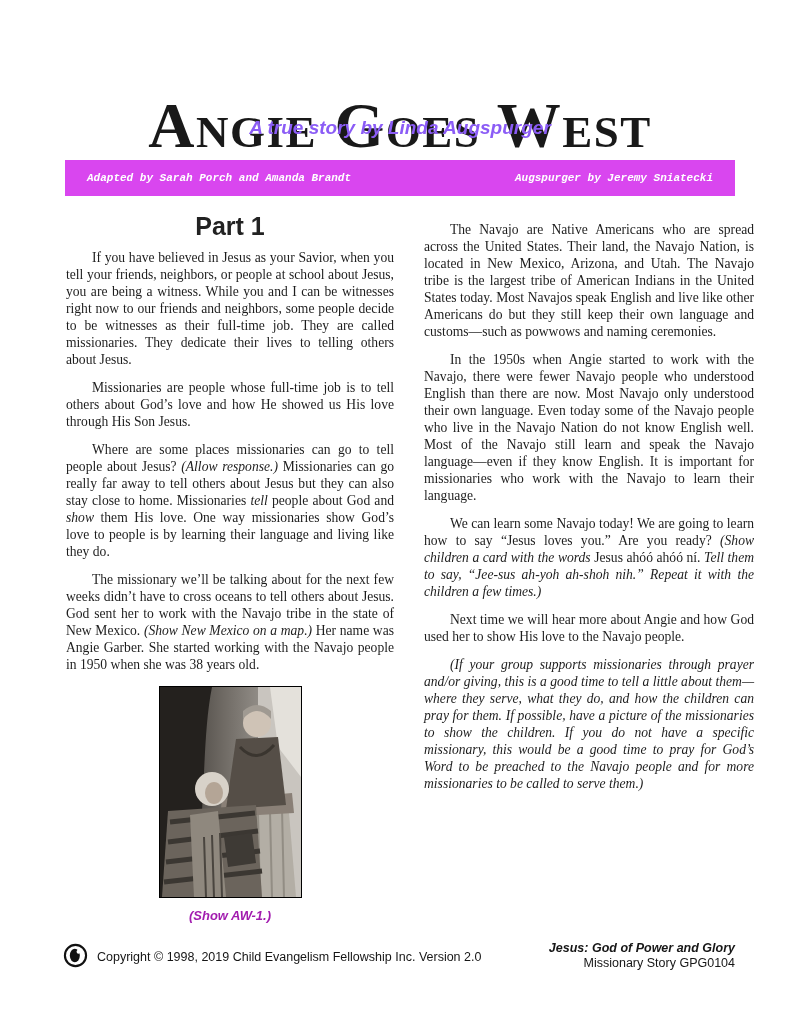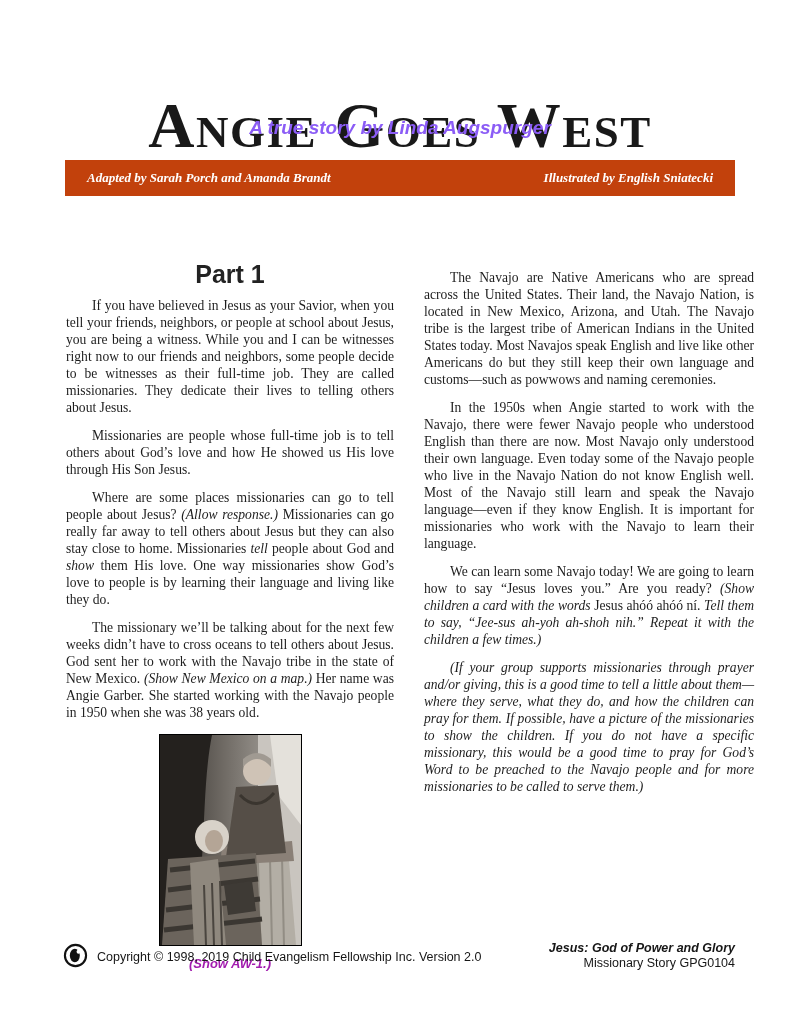--- a/index.html
+++ b/index.html
@@ -10,27 +10,27 @@
   
   .title{position:absolute;top:50px;left:0;width:800px;text-align:center;
          font-family:"Liberation Serif",serif;font-variant:small-caps;
          font-weight:600;font-size:64px;line-height:1.02;letter-spacing:1.5px;color:#191919;}
   .subtitle{position:absolute;top:117px;left:0;width:800px;text-align:center;
             font-family:"Liberation Sans",sans-serif;font-style:italic;font-weight:600;
             font-size:19px;color:#8b5cf6;}
 
   
   .credits-bar{position:absolute;top:160px;left:65px;width:670px;height:36px;
-               background:#c2410c;color:#fff;display:flex;align-items:center;
+               background:#d946ef;color:#fff;display:flex;align-items:center;
                justify-content:space-between;box-sizing:border-box;padding:0 22px;
-               font-family:Liberation Serif, serif;font-style:italic;
-               font-weight:700;font-size:13px;}
+               font-family:Liberation Mono, monospace;font-style:italic;
+               font-weight:700;font-size:11px;}
 
   
-  .col{position:absolute;font-size:13.6px;line-height:17px;text-align:justify;margin-top:48px;}
+  .col{position:absolute;font-size:13.6px;line-height:17px;text-align:justify;}
   .col-left{left:66px;top:212px;width:328px;}
   .col-right{left:424px;top:221px;width:330px;}
   .part-heading{font-family:"Liberation Sans",sans-serif;font-weight:700;
                 font-size:25px;line-height:28px;text-align:center;color:#222;
                 margin:0 0 9px 0;text-indent:0;}
   .col p{margin:0 0 11px 0;text-indent:26px;}
   .col p.all-italic{font-style:italic;}
   em{font-style:italic;}
 
   
@@ -53,21 +53,21 @@
 </head>
 <body>
 
 <div class="page">
 
   <h1 class="title">Angie Goes West</h1>
   <div class="subtitle">A true story by Linda Augspurger</div>
 
   <div class="credits-bar">
     <span>Adapted by Sarah Porch and Amanda Brandt</span>
-    <span>Illustrated by English Sniatecki</span>
+    <span>Augspurger by Jeremy Sniatecki</span>
   </div>
 
   <div class="col col-left">
     <h2 class="part-heading">Part 1</h2>
     <p><span>If you have believed in Jesus as your Savior, when you tell your friends, neighbors, or people at school about Jesus, you are being a witness. While you and I can be witnesses right now to our friends and neighbors, some people decide to be witnesses as their full-time job. They are called missionaries. They dedicate their lives to telling others about Jesus.</span></p>
     <p><span>Missionaries are people whose full-time job is to tell others about God’s love and how He showed us His love through His Son Jesus.</span></p>
     <p><span>Where are some places missionaries can go to tell people about Jesus? </span><em>(Allow response.)</em><span> Missionaries can go really far away to tell others about Jesus but they can also stay close to home. Missionaries </span><em>tell</em><span> people about God and </span><em>show</em><span> them His love. One way missionaries show God’s love to people is by learning their language and living like they do.</span></p>
     <p><span>The missionary we’ll be talking about for the next few weeks didn’t have to cross oceans to tell others about Jesus. God sent her to work with the Navajo tribe in the state of New Mexico. </span><em>(Show New Mexico on a map.)</em><span> Her name was Angie Garber. She started working with the Navajo people in 1950 when she was 38 years old.</span></p>
 
     <figure class="story-figure">
@@ -103,20 +103,21 @@
         </svg>
       </div>
       <figcaption class="photo-caption">(Show AW-1.)</figcaption>
     </figure>
   </div>
 
   <div class="col col-right">
     <p><span>The Navajo are Native Americans who are spread across the United States. Their land, the Navajo Nation, is located in New Mexico, Arizona, and Utah. The Navajo tribe is the largest tribe of American Indians in the United States today. Most Navajos speak English and live like other Americans do but they still keep their own language and customs—such as powwows and naming ceremonies.</span></p>
     <p><span>In the 1950s when Angie started to work with the Navajo, there were fewer Navajo people who understood English than there are now. Most Navajo only understood their own language. Even today some of the Navajo people who live in the Navajo Nation do not know English well. Most of the Navajo still learn and speak the Navajo language—even if they know English. It is important for missionaries who work with the Navajo to learn their language.</span></p>
     <p><span>We can learn some Navajo today! We are going to learn how to say “Jesus loves you.” Are you ready? </span><em>(Show children a card with the words </em><span>Jesus ahóó ahóó ní.</span><em> Tell them to say, “Jee-sus ah-yoh ah-shoh nih.” Repeat it with the children a few times.)</em></p>
+    <p><span>Next time we will hear more about Angie and how God used her to show His love to the Navajo people.</span></p>
     <p class="all-italic"><em>(If your group supports missionaries through prayer and/or giving, this is a good time to tell a little about them—where they serve, what they do, and how the children can pray for them. If possible, have a picture of the missionaries to show the children. If you do not have a specific missionary, this would be a good time to pray for God’s Word to be preached to the Navajo people and for more missionaries to be called to serve them.)</em></p>
   </div>
 
   <div class="footer-left">
     <span>
       <svg width="25" height="25" viewBox="0 0 26 26">
         <circle cx="13" cy="13" r="11" fill="none" stroke="#111" stroke-width="2.2"></circle>
         <ellipse cx="12.3" cy="13" rx="5.2" ry="7" fill="#111"></ellipse>
         <circle cx="16.2" cy="9.2" r="2.1" fill="#fff"></circle>
       </svg>

